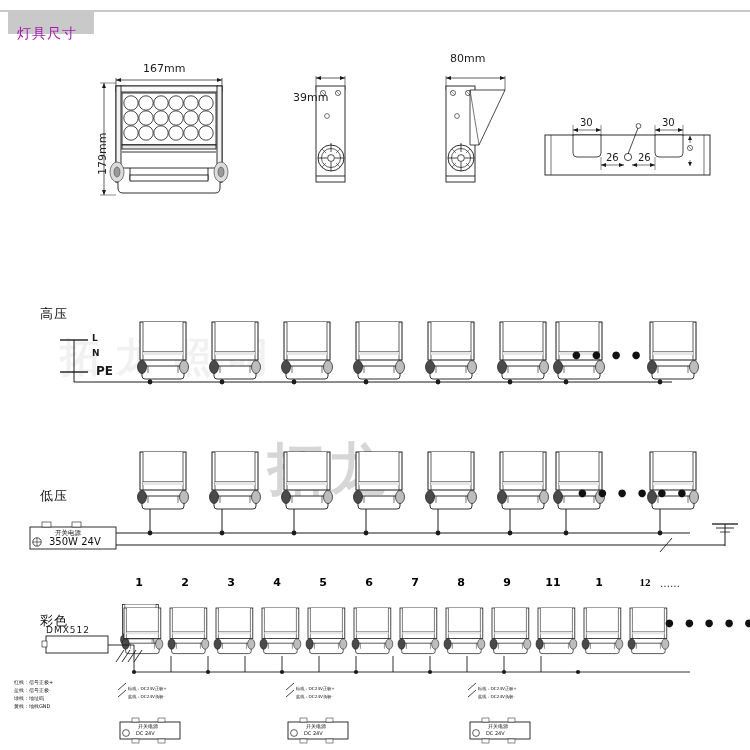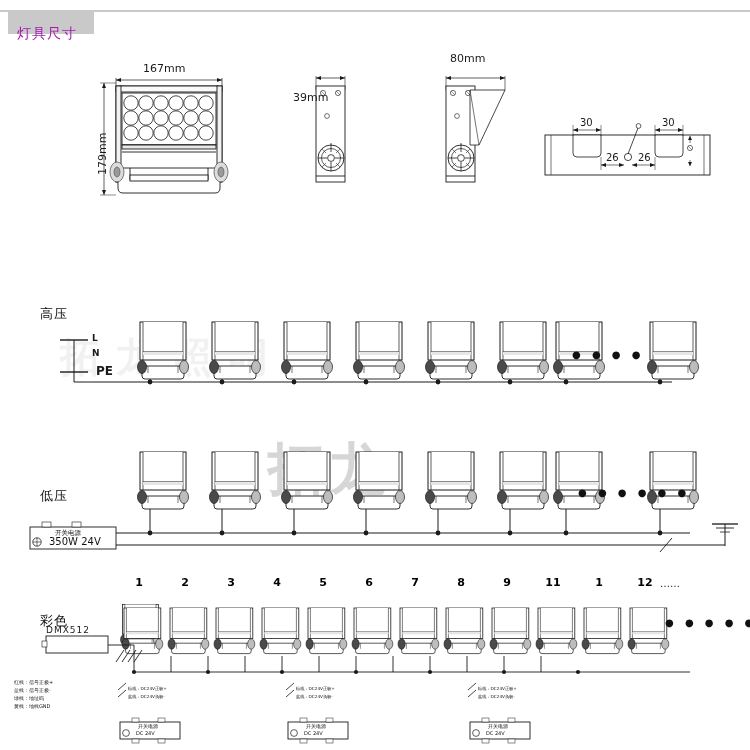--- a/index.html
+++ b/index.html
@@ -567,21 +567,21 @@
   <div class="num" style="left:175px; top:576px;">2</div>
   <div class="num" style="left:221px; top:576px;">3</div>
   <div class="num" style="left:267px; top:576px;">4</div>
   <div class="num" style="left:313px; top:576px;">5</div>
   <div class="num" style="left:359px; top:576px;">6</div>
   <div class="num" style="left:405px; top:576px;">7</div>
   <div class="num" style="left:451px; top:576px;">8</div>
   <div class="num" style="left:497px; top:576px;">9</div>
   <div class="num" style="left:543px; top:576px;">11</div>
   <div class="num" style="left:589px; top:576px;">1</div>
-  <div class="num" style="left:635px; top:576px;">12</div>
+  <div class="num" style="left:635px; top:576px;font-family:Liberation Serif, serif;">12</div>
   <div class="lbl" style="left:660px; top:578px; font-size:10px;">……</div>
 
   <div class="lbl-tiny" style="left:14px; top:679px;">红线：信号正极+</div>
   <div class="lbl-tiny" style="left:14px; top:687px;">蓝线：信号正极-</div>
   <div class="lbl-tiny" style="left:14px; top:695px;">绿线：地址码</div>
   <div class="lbl-tiny" style="left:14px; top:703px;">黄线：地线GND</div>
 
   <div class="lbl-micro" style="left:128px; top:686px;">棕线：DC24V正极+</div>
   <div class="lbl-micro" style="left:128px; top:694px;">蓝线：DC24V负极-</div>
   <div class="lbl-micro" style="left:296px; top:686px;">棕线：DC24V正极+</div>

